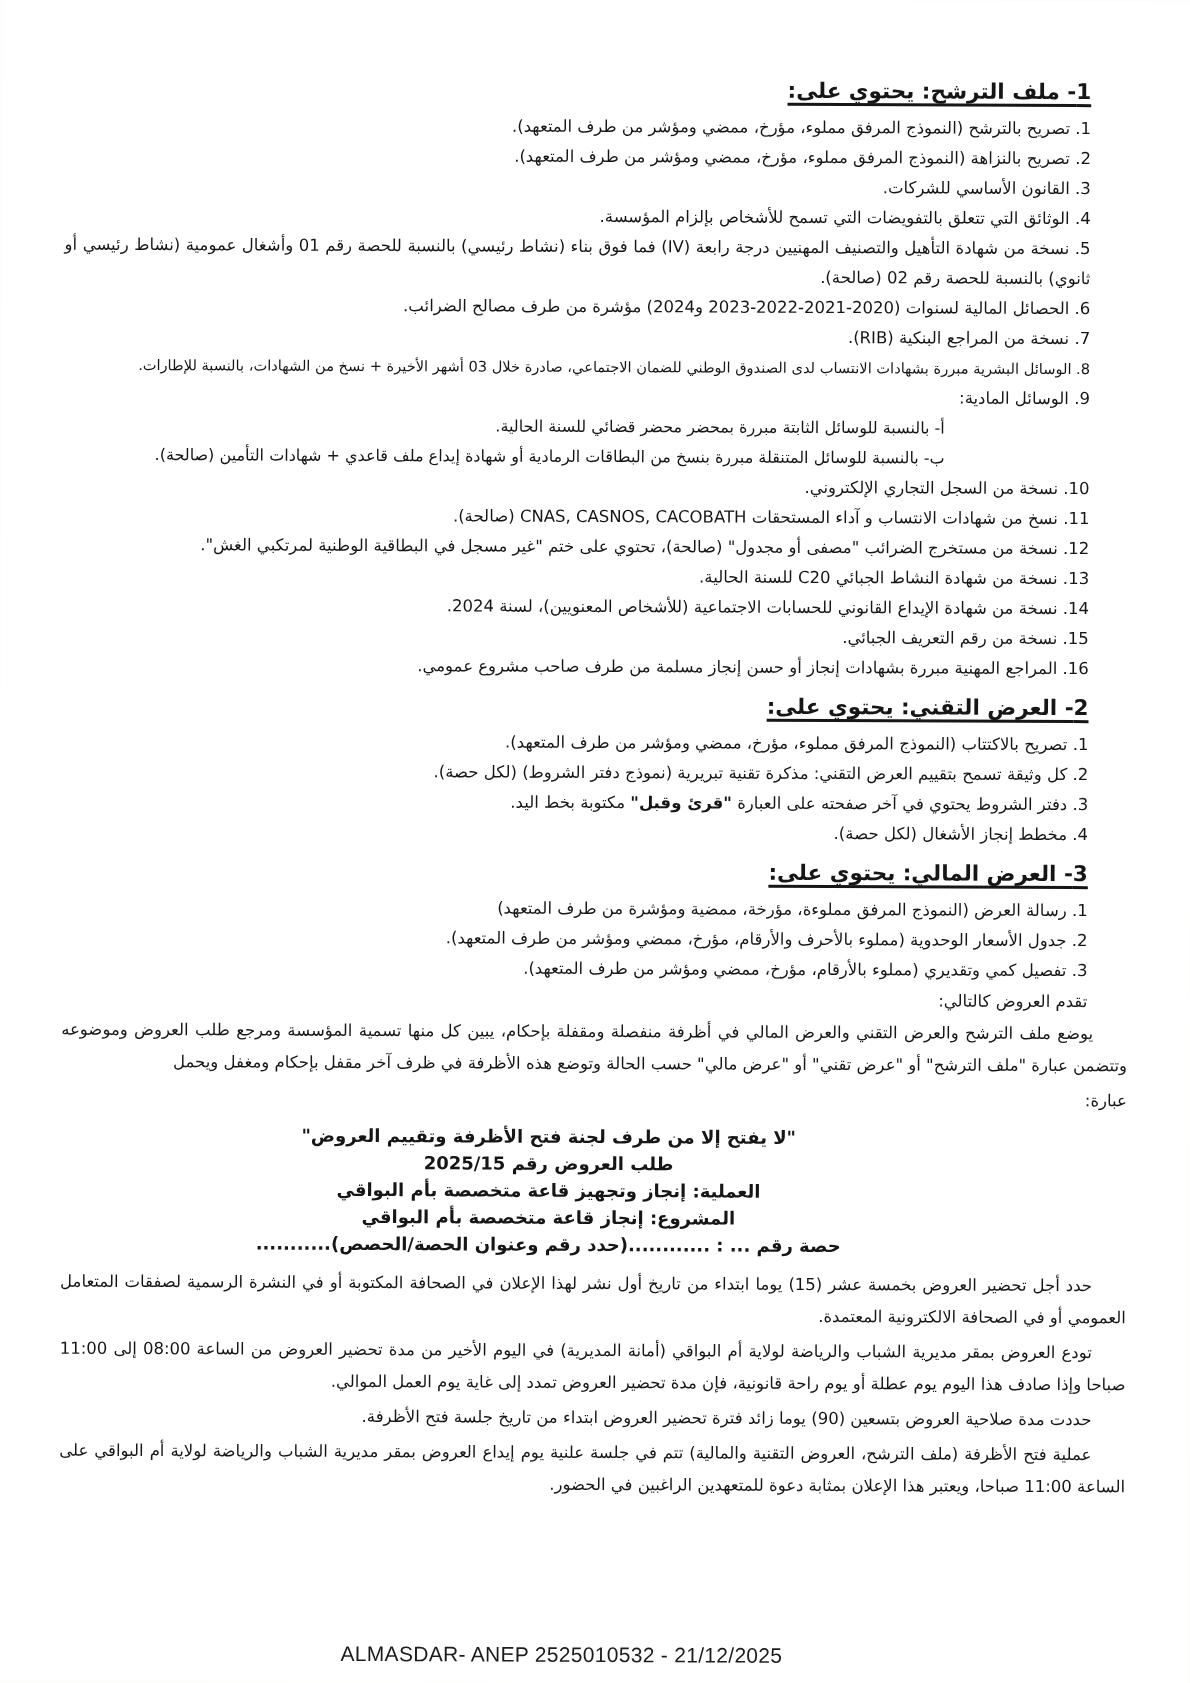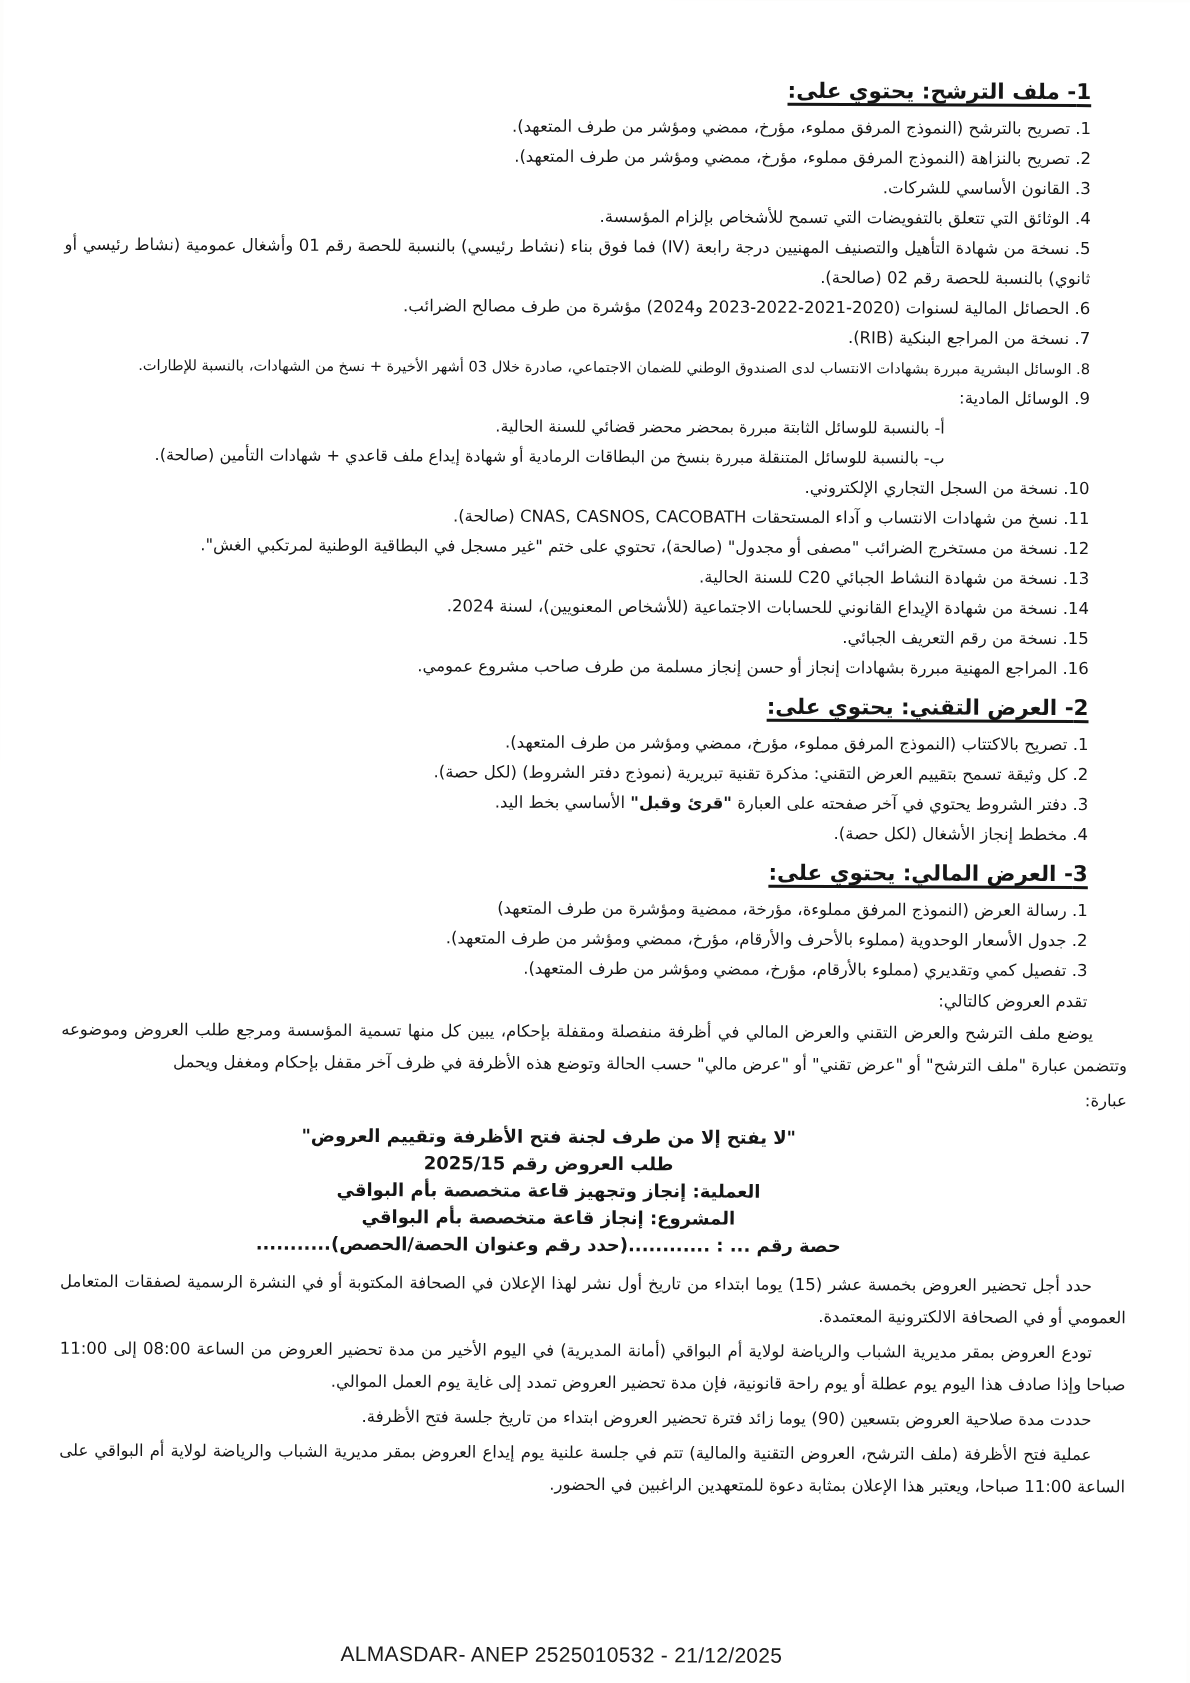--- a/index.html
+++ b/index.html
@@ -101,21 +101,21 @@
   <p class="item">11. نسخ من شهادات الانتساب و آداء المستحقات CNAS, CASNOS, CACOBATH (صالحة).</p>
   <p class="item">12. نسخة من مستخرج الضرائب "مصفى أو مجدول" (صالحة)، تحتوي على ختم "غير مسجل في البطاقية الوطنية لمرتكبي الغش".</p>
   <p class="item">13. نسخة من شهادة النشاط الجبائي C20 للسنة الحالية.</p>
   <p class="item">14. نسخة من شهادة الإيداع القانوني للحسابات الاجتماعية (للأشخاص المعنويين)، لسنة 2024.</p>
   <p class="item">15. نسخة من رقم التعريف الجبائي.</p>
   <p class="item">16. المراجع المهنية مبررة بشهادات إنجاز أو حسن إنجاز مسلمة من طرف صاحب مشروع عمومي.</p>
 
   <h2 class="sec-heading">2- العرض التقني: يحتوي على:</h2>
   <p class="item">1. تصريح بالاكتتاب (النموذج المرفق مملوء، مؤرخ، ممضي ومؤشر من طرف المتعهد).</p>
   <p class="item">2. كل وثيقة تسمح بتقييم العرض التقني: مذكرة تقنية تبريرية (نموذج دفتر الشروط) (لكل حصة).</p>
-  <p class="item"><span>3. دفتر الشروط يحتوي في آخر صفحته على العبارة </span><b>"قرئ وقبل"</b><span> الأساسي بخط اليد.</span></p>
+  <p class="item"><span>3. دفتر الشروط يحتوي في آخر صفحته على العبارة </span><b>"قرئ وقبل"</b><span> مكتوبة بخط اليد.</span></p>
   <p class="item">4. مخطط إنجاز الأشغال (لكل حصة).</p>
 
   <h2 class="sec-heading">3- العرض المالي: يحتوي على:</h2>
   <p class="item">1. رسالة العرض (النموذج المرفق مملوءة، مؤرخة، ممضية ومؤشرة من طرف المتعهد)</p>
   <p class="item">2. جدول الأسعار الوحدوية (مملوء بالأحرف والأرقام، مؤرخ، ممضي ومؤشر من طرف المتعهد).</p>
   <p class="item">3. تفصيل كمي وتقديري (مملوء بالأرقام، مؤرخ، ممضي ومؤشر من طرف المتعهد).</p>
 
   <p class="lead-line">تقدم العروض كالتالي:</p>
   <p class="para">يوضع ملف الترشح والعرض التقني والعرض المالي في أظرفة منفصلة ومقفلة بإحكام، يبين كل منها تسمية المؤسسة ومرجع طلب العروض وموضوعه وتتضمن عبارة "ملف الترشح" أو "عرض تقني" أو "عرض مالي" حسب الحالة وتوضع هذه الأظرفة في ظرف آخر مقفل بإحكام ومغفل ويحمل</p>
   <p class="para-tail">عبارة:</p>

